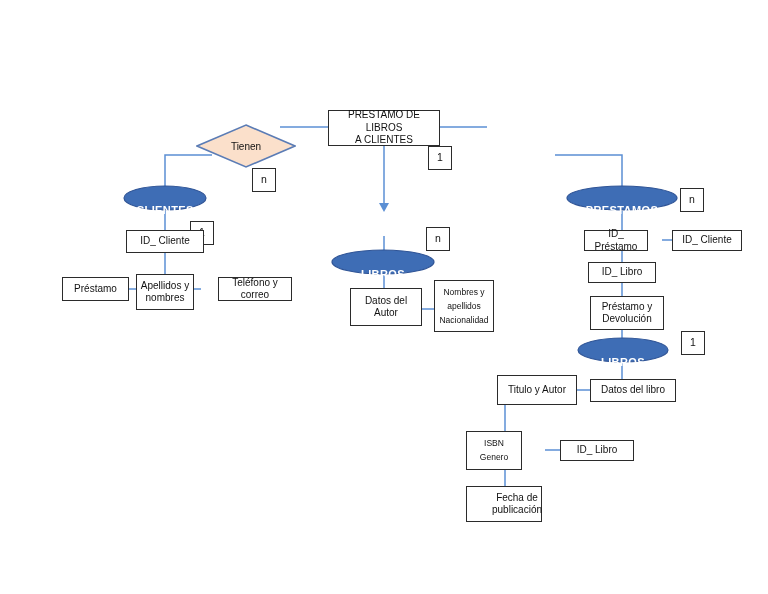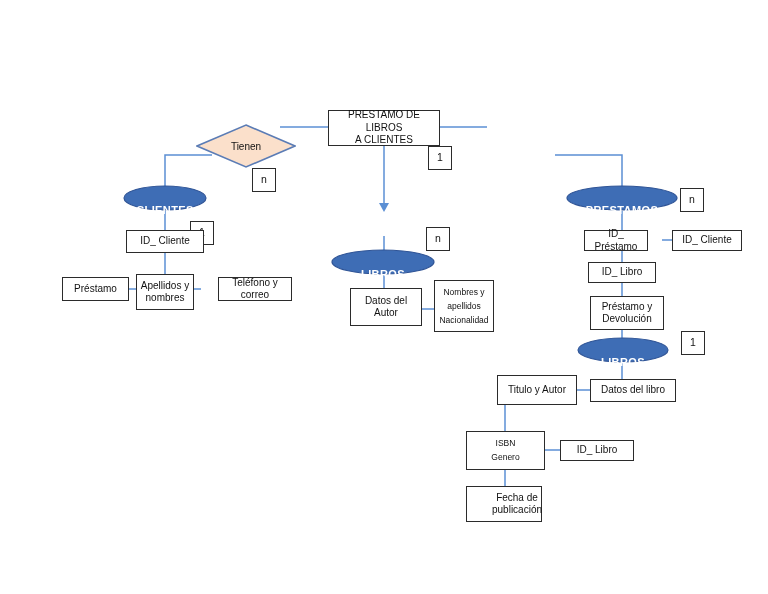--- a/index.html
+++ b/index.html
@@ -262,21 +262,21 @@
   </div>
 
   <div class="node box" style="left:466px; top:375px; width:80px; height:30px;margin-left:31px;">
     <span>Titulo y Autor</span>
   </div>
 
   <div class="node box" style="left:590px; top:379px; width:86px; height:23px;">
     <span>Datos del libro</span>
   </div>
 
-  <div class="node box stack-box" style="left:466px; top:431px; width:79px; height:39px; align-items:center;">
+  <div class="node box stack-box" style="left:466px; top:431px; width:56px; height:39px; align-items:center;">
     <span>ISBN</span>
     <span>Genero</span>
   </div>
 
   <div class="node box" style="left:560px; top:440px; width:74px; height:21px;">
     <span>ID_ Libro</span>
   </div>
 
   <div class="node box two-line" style="left:466px; top:486px; width:76px; height:36px;padding-left:29px;">
     <span class="line-a">Fecha de</span>

